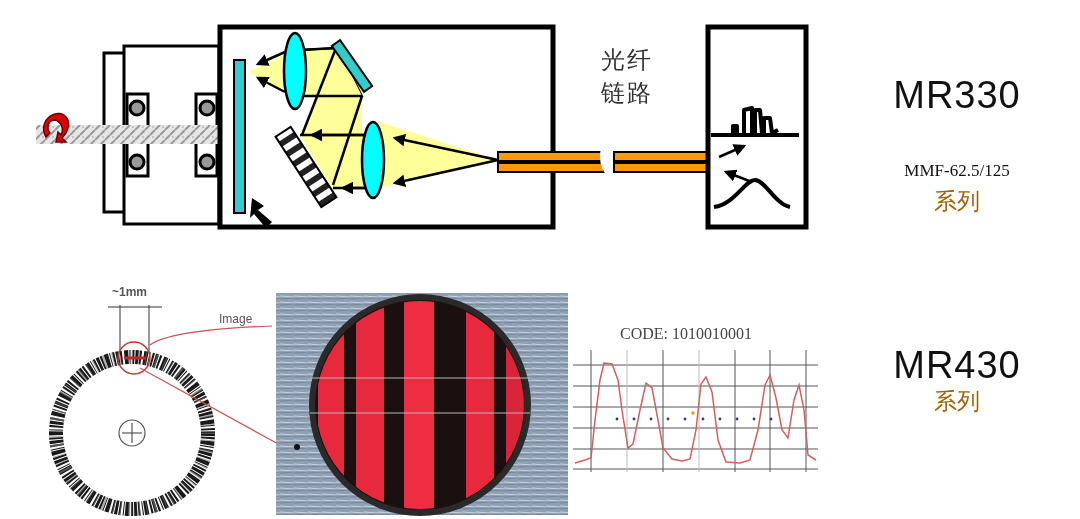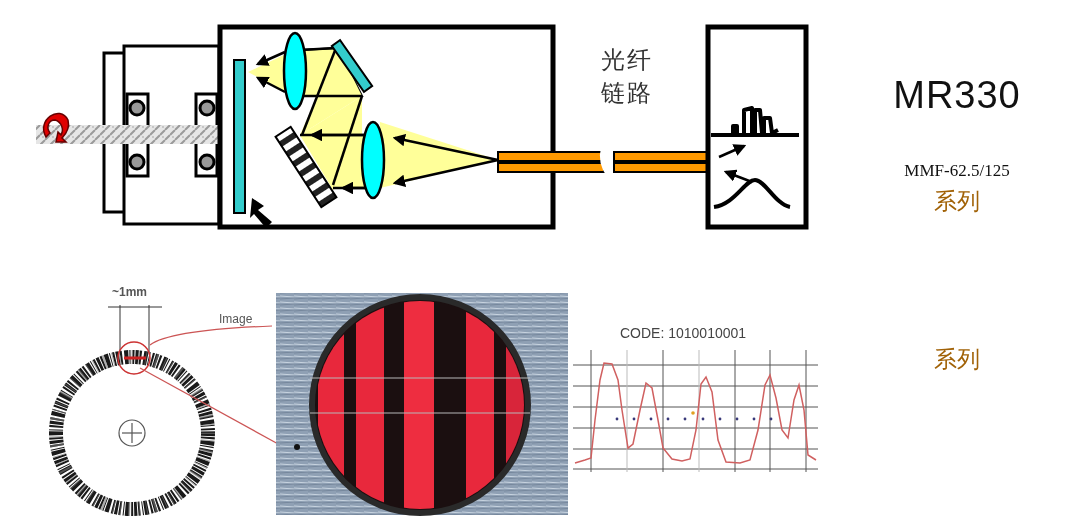--- a/index.html
+++ b/index.html
@@ -4,21 +4,21 @@
 <style>
   html, body { margin:0; padding:0; background:#ffffff; }
   body { width:1080px; height:519px; position:relative; overflow:hidden; font-family:"DejaVu Sans", sans-serif; }
   svg { position:absolute; left:0; top:0; }
   .model { position:absolute; text-align:center; color:#111; }
   .model .name { font-family:"Liberation Sans", sans-serif; font-size:38px; line-height:42px; letter-spacing:1px; }
   .model .sub { font-family:Liberation Serif, serif; font-size:17px; line-height:30px;margin-top:40px; }
   .model .series { font-family:"DejaVu Sans", sans-serif; font-size:23px; line-height:30px; color:#a16207; }
   .fiber-label { position:absolute; font-size:24px; line-height:33px; color:#333; letter-spacing:2px; }
   .small-lbl { position:absolute; font-family:"Liberation Sans", sans-serif; color:#555; }
-  .code-lbl { position:absolute; font-family:Liberation Sans, sans-serif; font-size:14px; color:#444; }
+  .code-lbl { position:absolute; font-family:Liberation Serif, serif; font-size:16px; color:#444; }
 </style>
 </head>
 <body>
 
 <svg width="1080" height="519" viewBox="0 0 1080 519">
   <defs>
     <pattern id="rope" width="10" height="10" patternUnits="userSpaceOnUse">
       <rect width="10" height="10" fill="#e6e6e6"></rect>
       <path d="M0 5 L5 0 M5 10 L10 5" stroke="#9a9a9a" stroke-width="2"></path>
       <circle cx="3" cy="7" r="1" fill="#bbb"></circle>
@@ -187,18 +187,19 @@
   <div>链路</div>
 </div>
 
 <div class="model" style="left:852px;top:74px;width:210px;">
   <div class="name">MR330</div>
   <div class="sub">MMF-62.5/125</div>
   <div class="series">系列</div>
 </div>
 
 <div class="model" style="left:852px;top:344px;width:210px;">
+  <div class="name">MR430</div>
   <div class="series">系列</div>
 </div>
 
 <div class="small-lbl" style="left:112px;top:285px;font-size:12px;font-weight:bold;">~1mm</div>
 <div class="small-lbl" style="left:203px;top:312px;font-size:12px;margin-left:16px;">Image</div>
 <div class="code-lbl" style="left:620px;top:325px;">CODE: 1010010001</div>
 
 </body></html>

